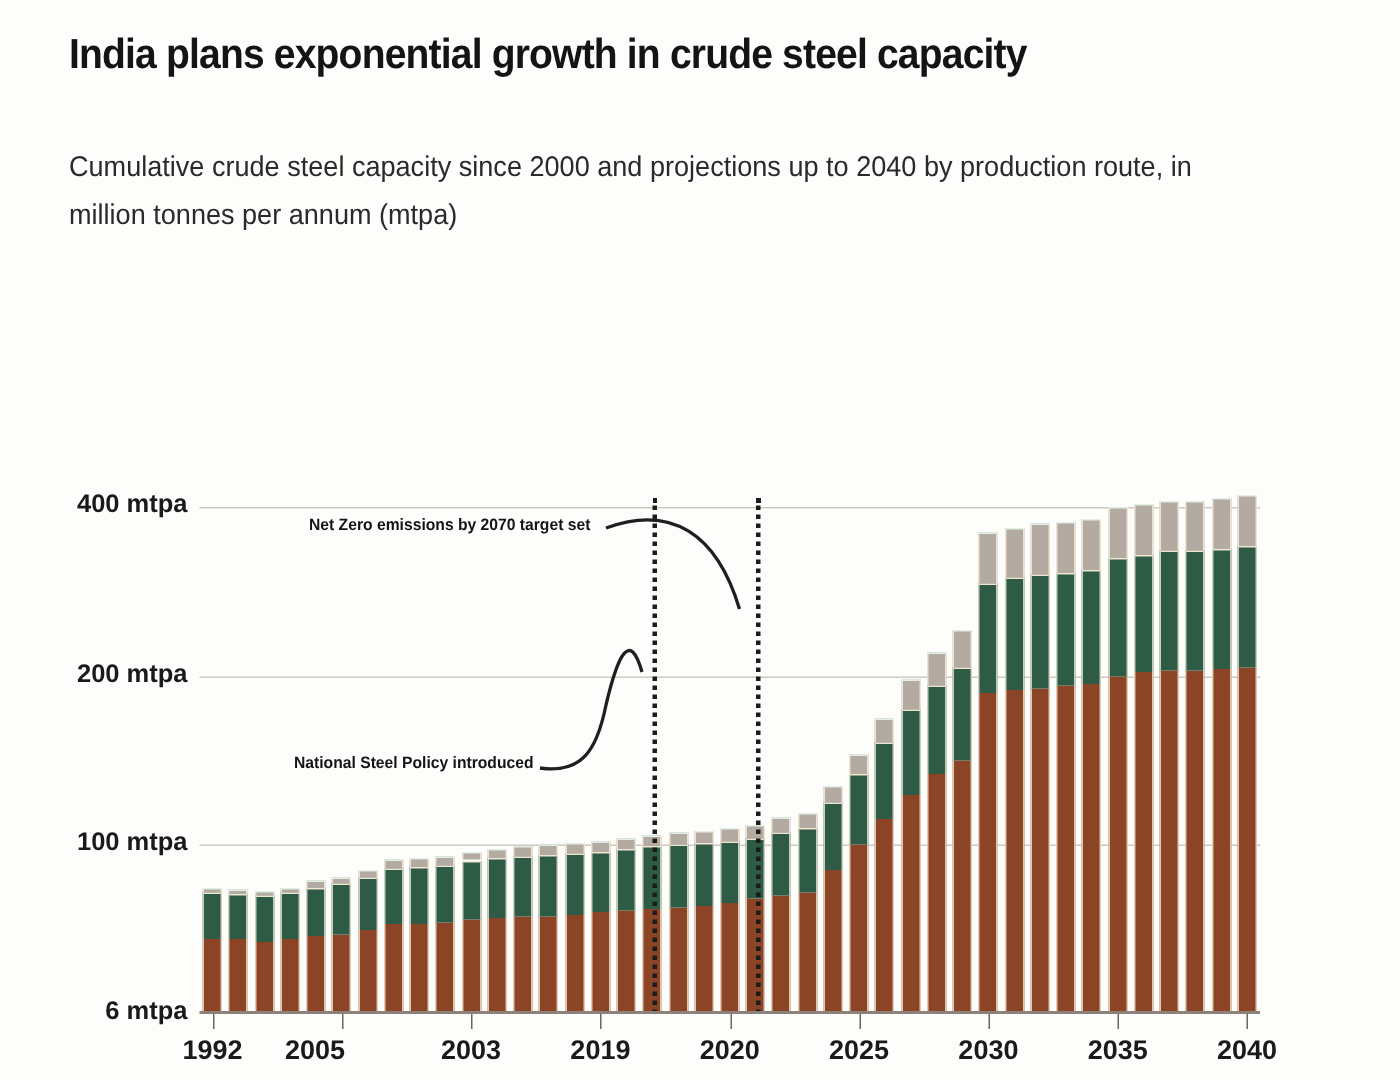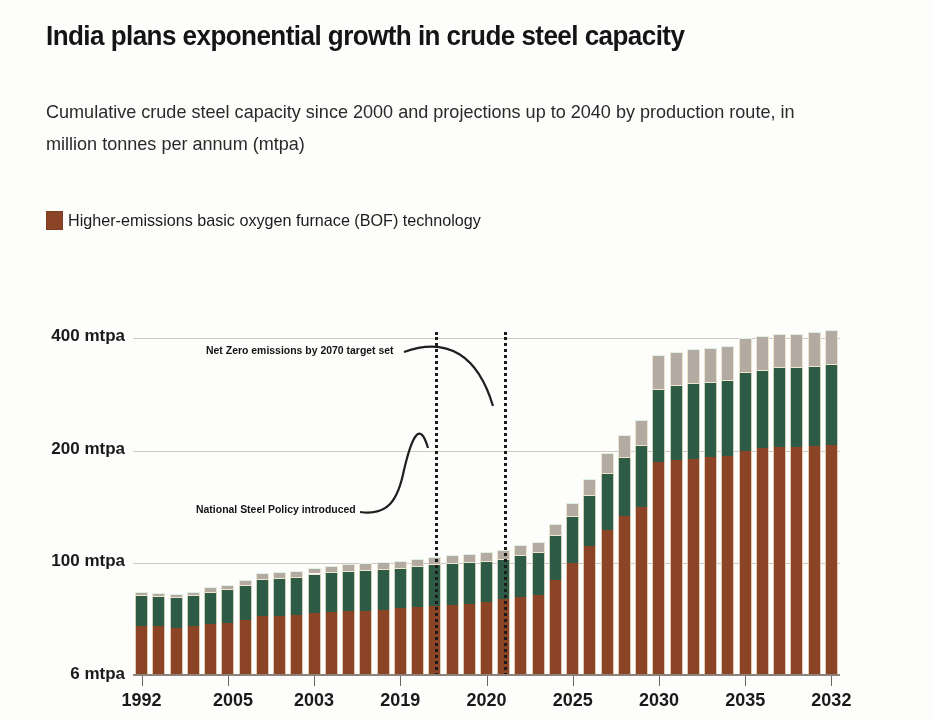--- a/index.html
+++ b/index.html
@@ -67,26 +67,20 @@
 </style>
 </head>
 <body>
 
 <div class="page">
 
   <div id="chart-title">India plans exponential growth in crude steel capacity</div>
   <div id="chart-subtitle">Cumulative crude steel capacity since 2000 and projections up to 2040 by production route, in million tonnes per annum (mtpa)</div>
 
   <div id="legend">
-    <div class="legend-row">
-      <div class="legend-item">
-        <span class="swatch" style="background:#8b4526"></span>
-        <span class="legend-label">Higher-emissions basic oxygen furnace (BOF) technology</span>
-      </div>
-    </div>
   </div>
 
   <div id="plot">
     <div id="gridlines">
         <div class="ytick" style="top: 338px;">6 mtpa</div>
         <div class="gridline" style="top: 225.333px;"></div>
         <div class="ytick" style="top: 225.333px;">100 mtpa</div>
         <div class="gridline" style="top: 112.667px;"></div>
         <div class="ytick" style="top: 112.667px;">200 mtpa</div>
         <div class="gridline" style="top: 0px;"></div>
@@ -303,35 +297,35 @@
         <div class="vline" style="left: 370.744px;"></div>
         <div class="vline" style="left: 301.768px;"></div>
       </div>
     <div class="axis-base"></div>
   </div>
 
   <div id="xaxis">
       <div class="xtick-mark" style="left: 8.62195px;"></div>
       <div class="xtick-label" style="left: 8.62195px;">1992</div>
       <div class="xtick-mark" style="left: 94.8415px;"></div>
-      <div class="xtick-label" style="left: 100px;">2005</div>
+      <div class="xtick-label" style="left: 77px;">2005</div>
       <div class="xtick-mark" style="left: 181.061px;"></div>
       <div class="xtick-label" style="left: 181.061px;">2003</div>
       <div class="xtick-mark" style="left: 267.28px;"></div>
       <div class="xtick-label" style="left: 267.28px;">2019</div>
       <div class="xtick-mark" style="left: 353.5px;"></div>
       <div class="xtick-label" style="left: 353.5px;">2020</div>
       <div class="xtick-mark" style="left: 439.72px;"></div>
       <div class="xtick-label" style="left: 439.72px;">2025</div>
       <div class="xtick-mark" style="left: 525.939px;"></div>
       <div class="xtick-label" style="left: 525.939px;">2030</div>
       <div class="xtick-mark" style="left: 612.159px;"></div>
       <div class="xtick-label" style="left: 612.159px;">2035</div>
       <div class="xtick-mark" style="left: 698.378px;"></div>
-      <div class="xtick-label" style="left: 698.378px;">2032</div>
+      <div class="xtick-label" style="left: 698.378px;">2040</div>
     </div>
 
   <div class="annot" id="annot-netzero">Net Zero emissions by 2070 target set</div>
   <div class="annot" id="annot-policy">National Steel Policy introduced</div>
 
   <svg id="annot-curves">
     <path d="M 404 352 C 448 336 478 356 493 406" fill="none" stroke="#1f1f1f" stroke-width="2.2"></path>
     <path d="M 360 512 C 388 516 398 500 404 470 C 412 436 420 420 428 448" fill="none" stroke="#1f1f1f" stroke-width="2.2"></path>
   </svg>
 

